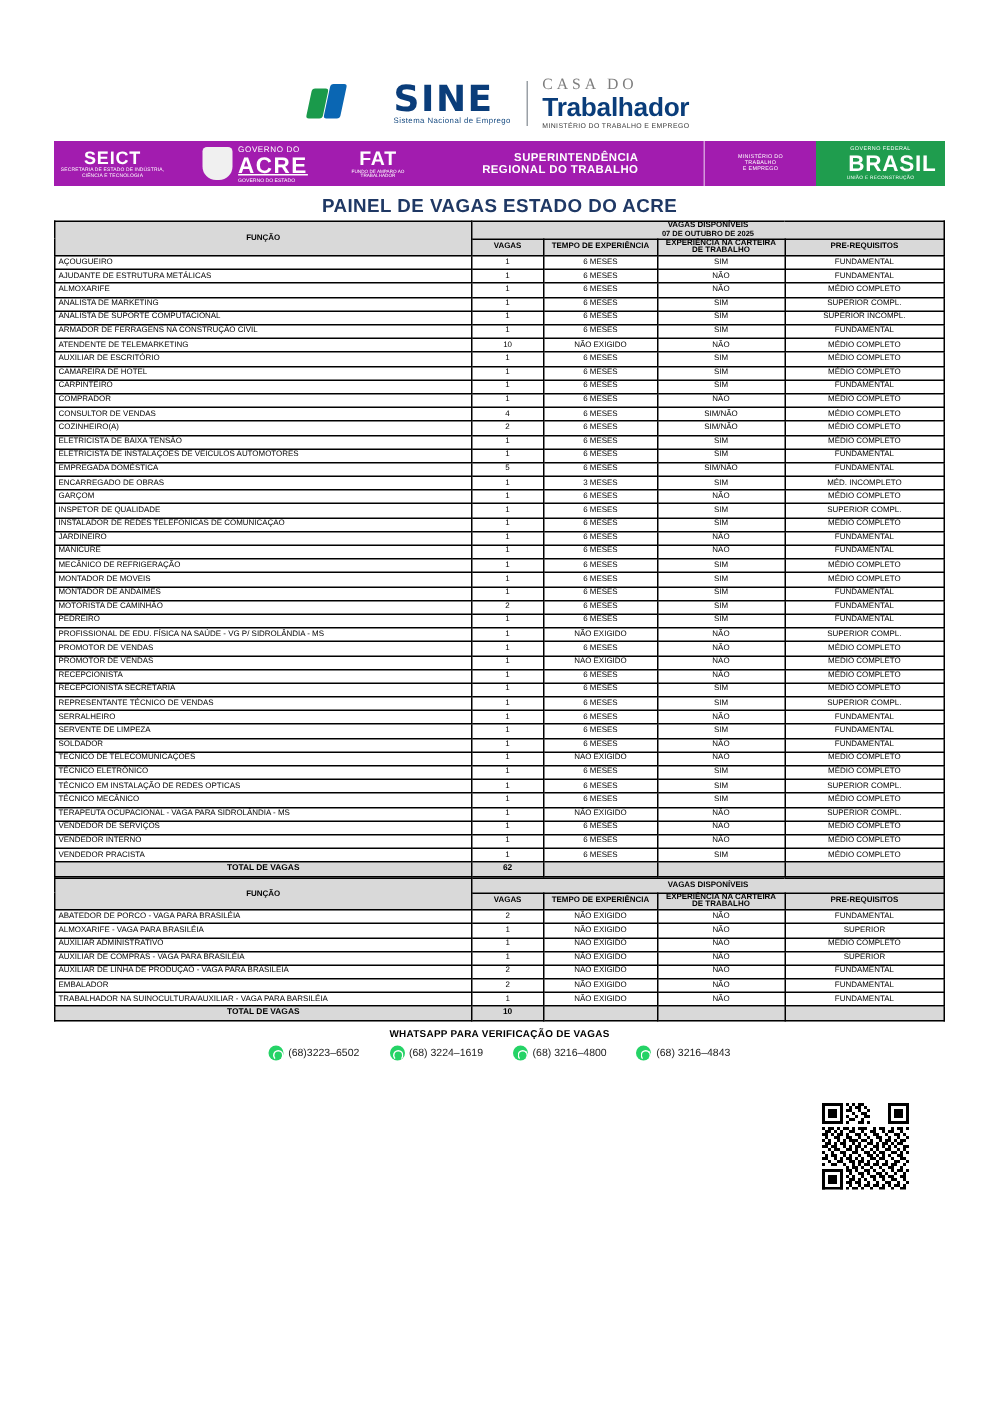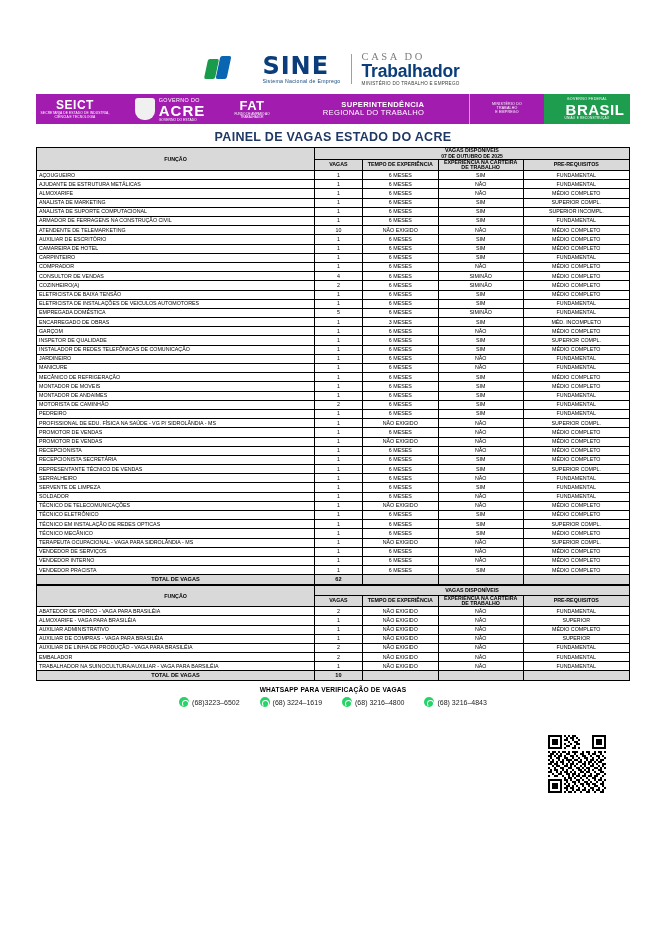--- a/index.html
+++ b/index.html
@@ -36,28 +36,28 @@
     margin:4px 36px 0 36px;height:30px;background:#a21caf;
     display:flex;align-items:center;color:#fff;position:relative;
   }
   .gov-cell{display:flex;align-items:center;justify-content:center;height:100%;}
   .gb-seict{width:78px;flex:none;text-align:center;line-height:1.05;}
   .gb-seict .t1{font-size:12px;font-weight:bold;letter-spacing:.5px;}
   .gb-seict .t2{font-size:3.3px;letter-spacing:.1px;}
   .gb-acre{width:112px;flex:none;display:flex;align-items:center;gap:4px;justify-content:center;}
   .acre-shield{width:20px;height:22px;background:#f0f0f0;border-radius:3px 3px 9px 9px;display:block;}
   .gb-acre .at1{font-size:5.4px;letter-spacing:.4px;}
-  .gb-acre .at2{font-size:15px;font-weight:bold;letter-spacing:1px;line-height:1;}
+  .gb-acre .at2{font-size:15px;font-weight:bold;letter-spacing:1px;line-height:1;text-decoration:underline;}
   .gb-acre .at3{font-size:3.4px;}
   .gb-fat{width:52px;flex:none;text-align:center;line-height:1.05;align-items:center;}
   .gb-fat .f1{font-size:13px;font-weight:bold;letter-spacing:.5px;}
   .gb-fat .f2{font-size:3.1px;}
   .gb-sup{flex:1;text-align:right;line-height:1.15;}
   .gb-sup .s1{font-size:7.6px;font-weight:bold;letter-spacing:.3px;}
-  .gb-sup .s2{font-size:7.6px;font-weight:normal;letter-spacing:.3px;}
+  .gb-sup .s2{font-size:7.6px;font-weight:bold;letter-spacing:.3px;}
   .gb-min{width:74px;flex:none;text-align:center;line-height:1.1;border-left:1px solid rgba(255,255,255,.55);}
   .gb-min .m1{font-size:3.6px;letter-spacing:.2px;}
   .gb-brasil{width:86px;flex:none;text-align:center;line-height:1.05;background:#1f9d4e;}
   .gb-brasil .b0{font-size:3.6px;letter-spacing:.3px;}
   .gb-brasil .b1{font-size:15px;font-weight:bold;letter-spacing:.5px;color:#fff;margin-left:16px;}
   .gb-brasil .b2{font-size:3.2px;letter-spacing:.2px;}
 
   
   .panel-title{
     text-align:center;font-size:12.5px;font-weight:bold;color:#1f3864;

